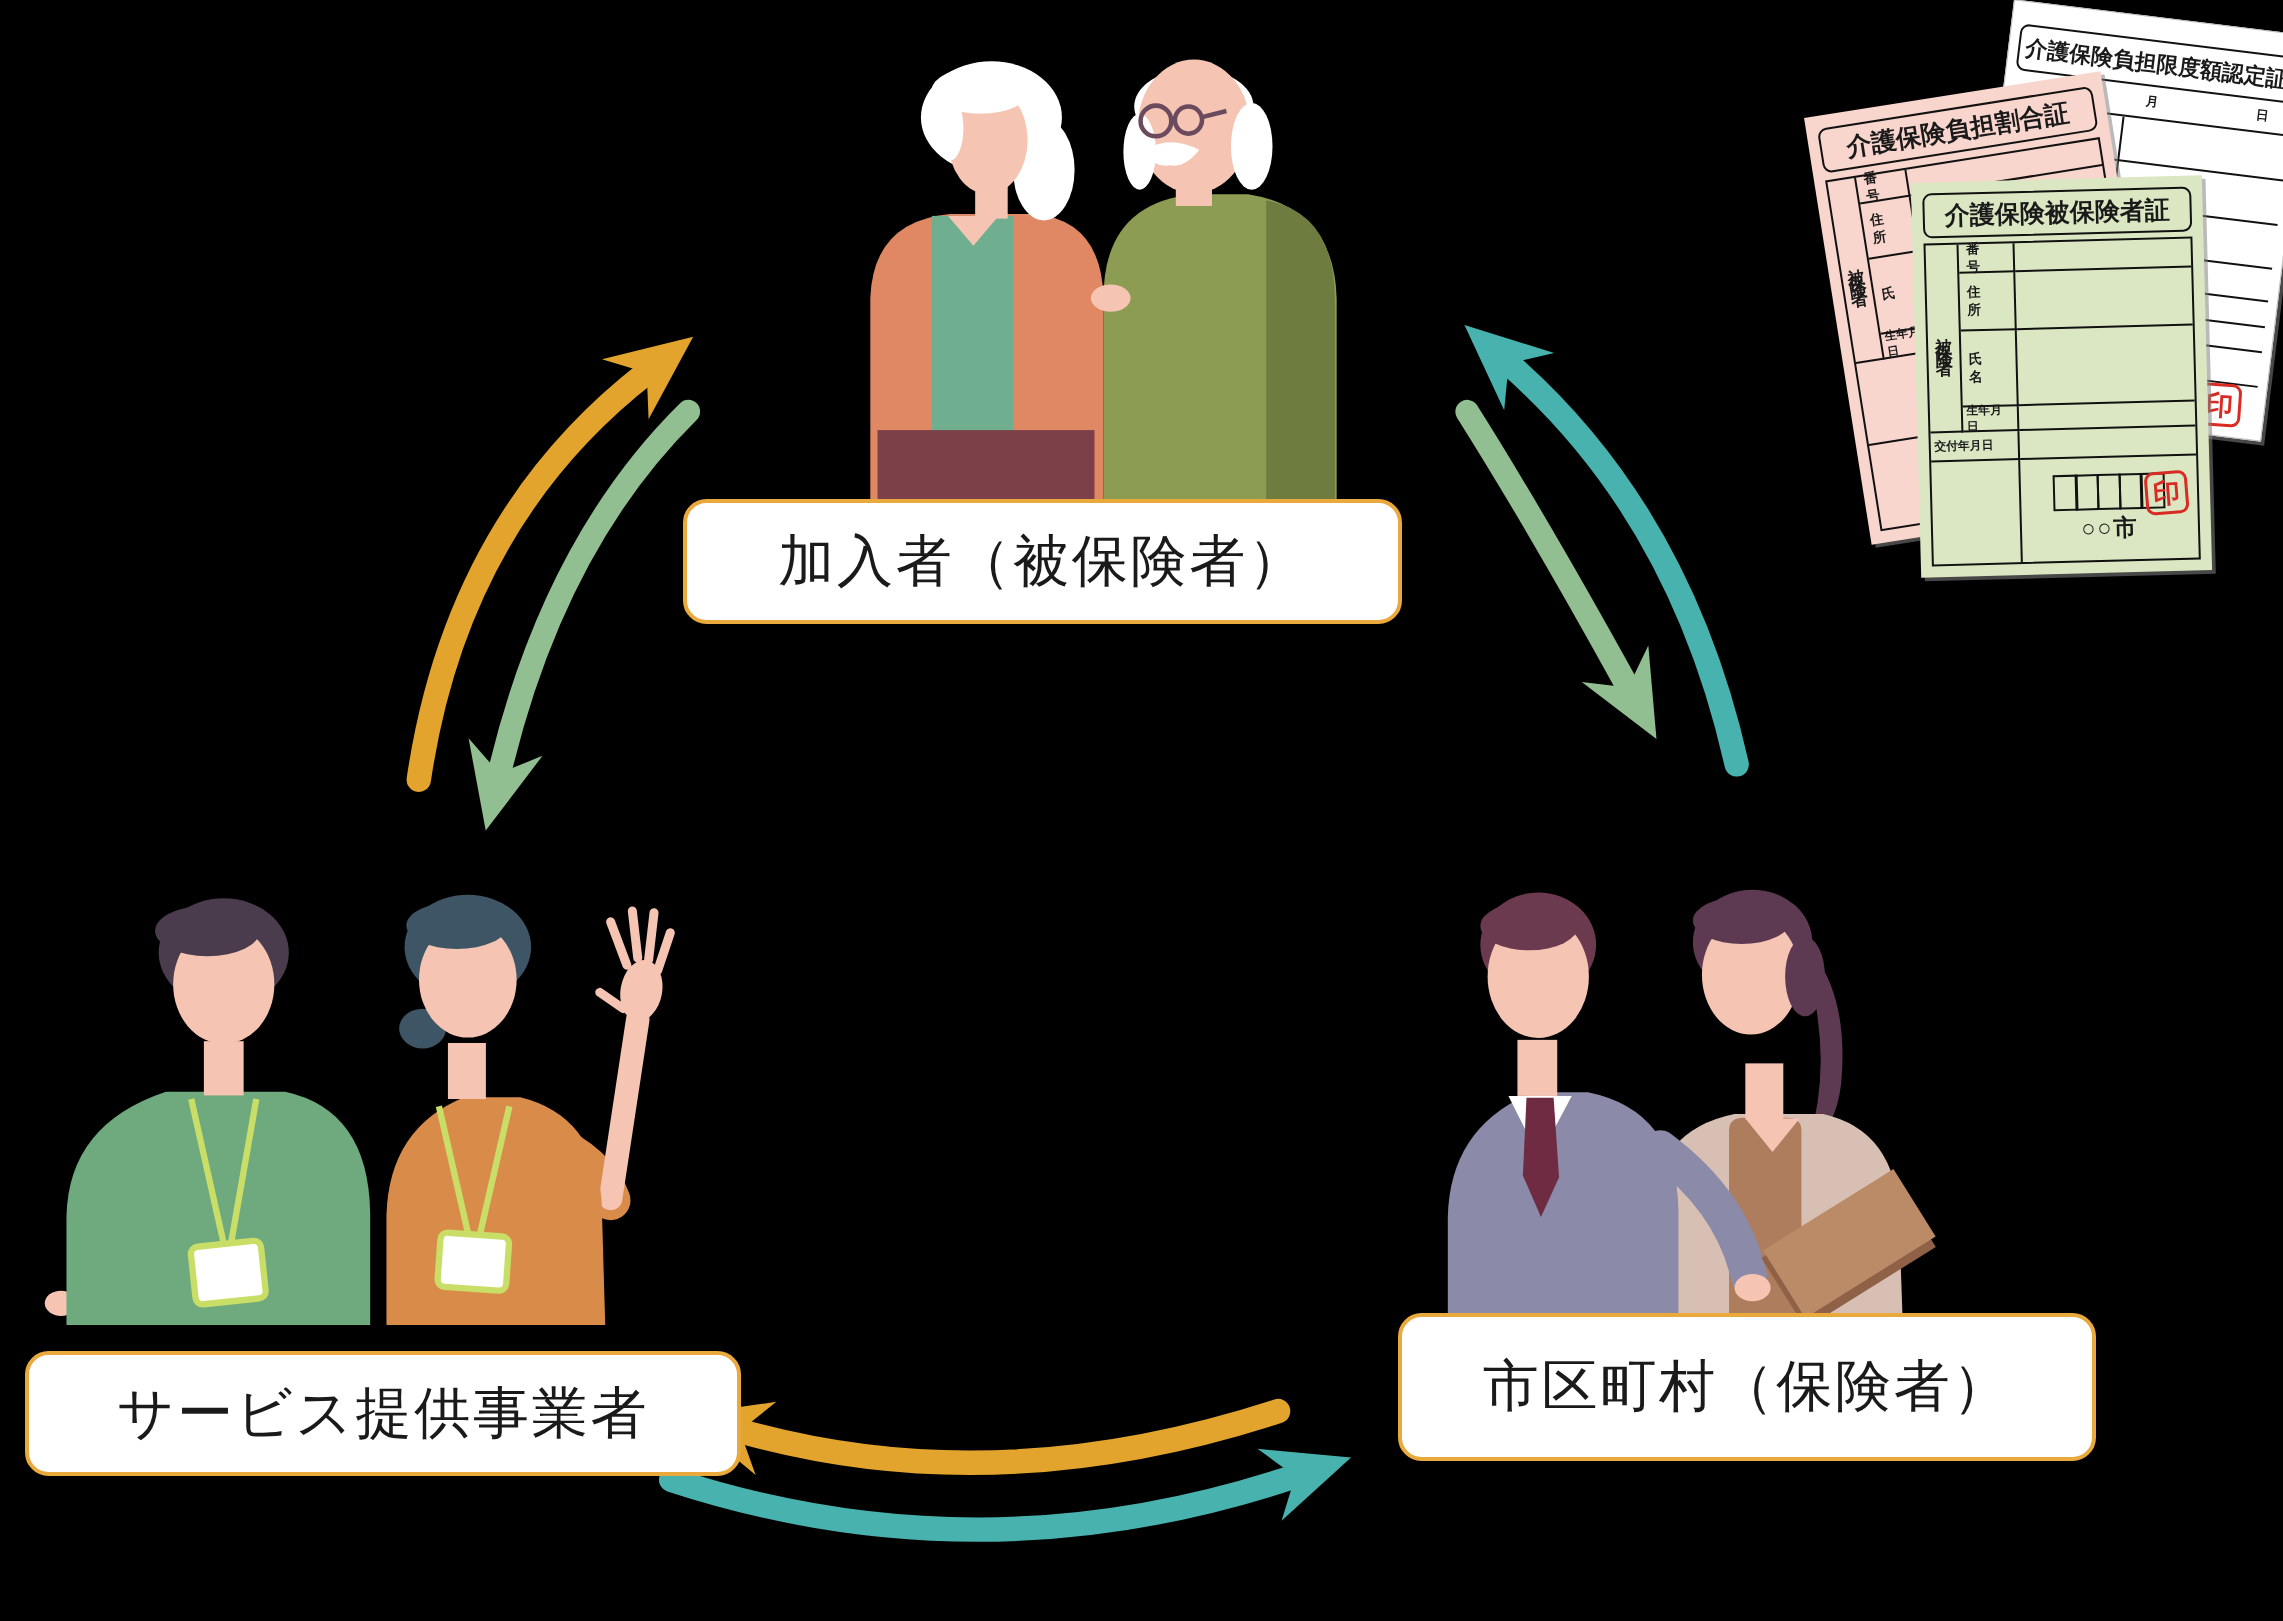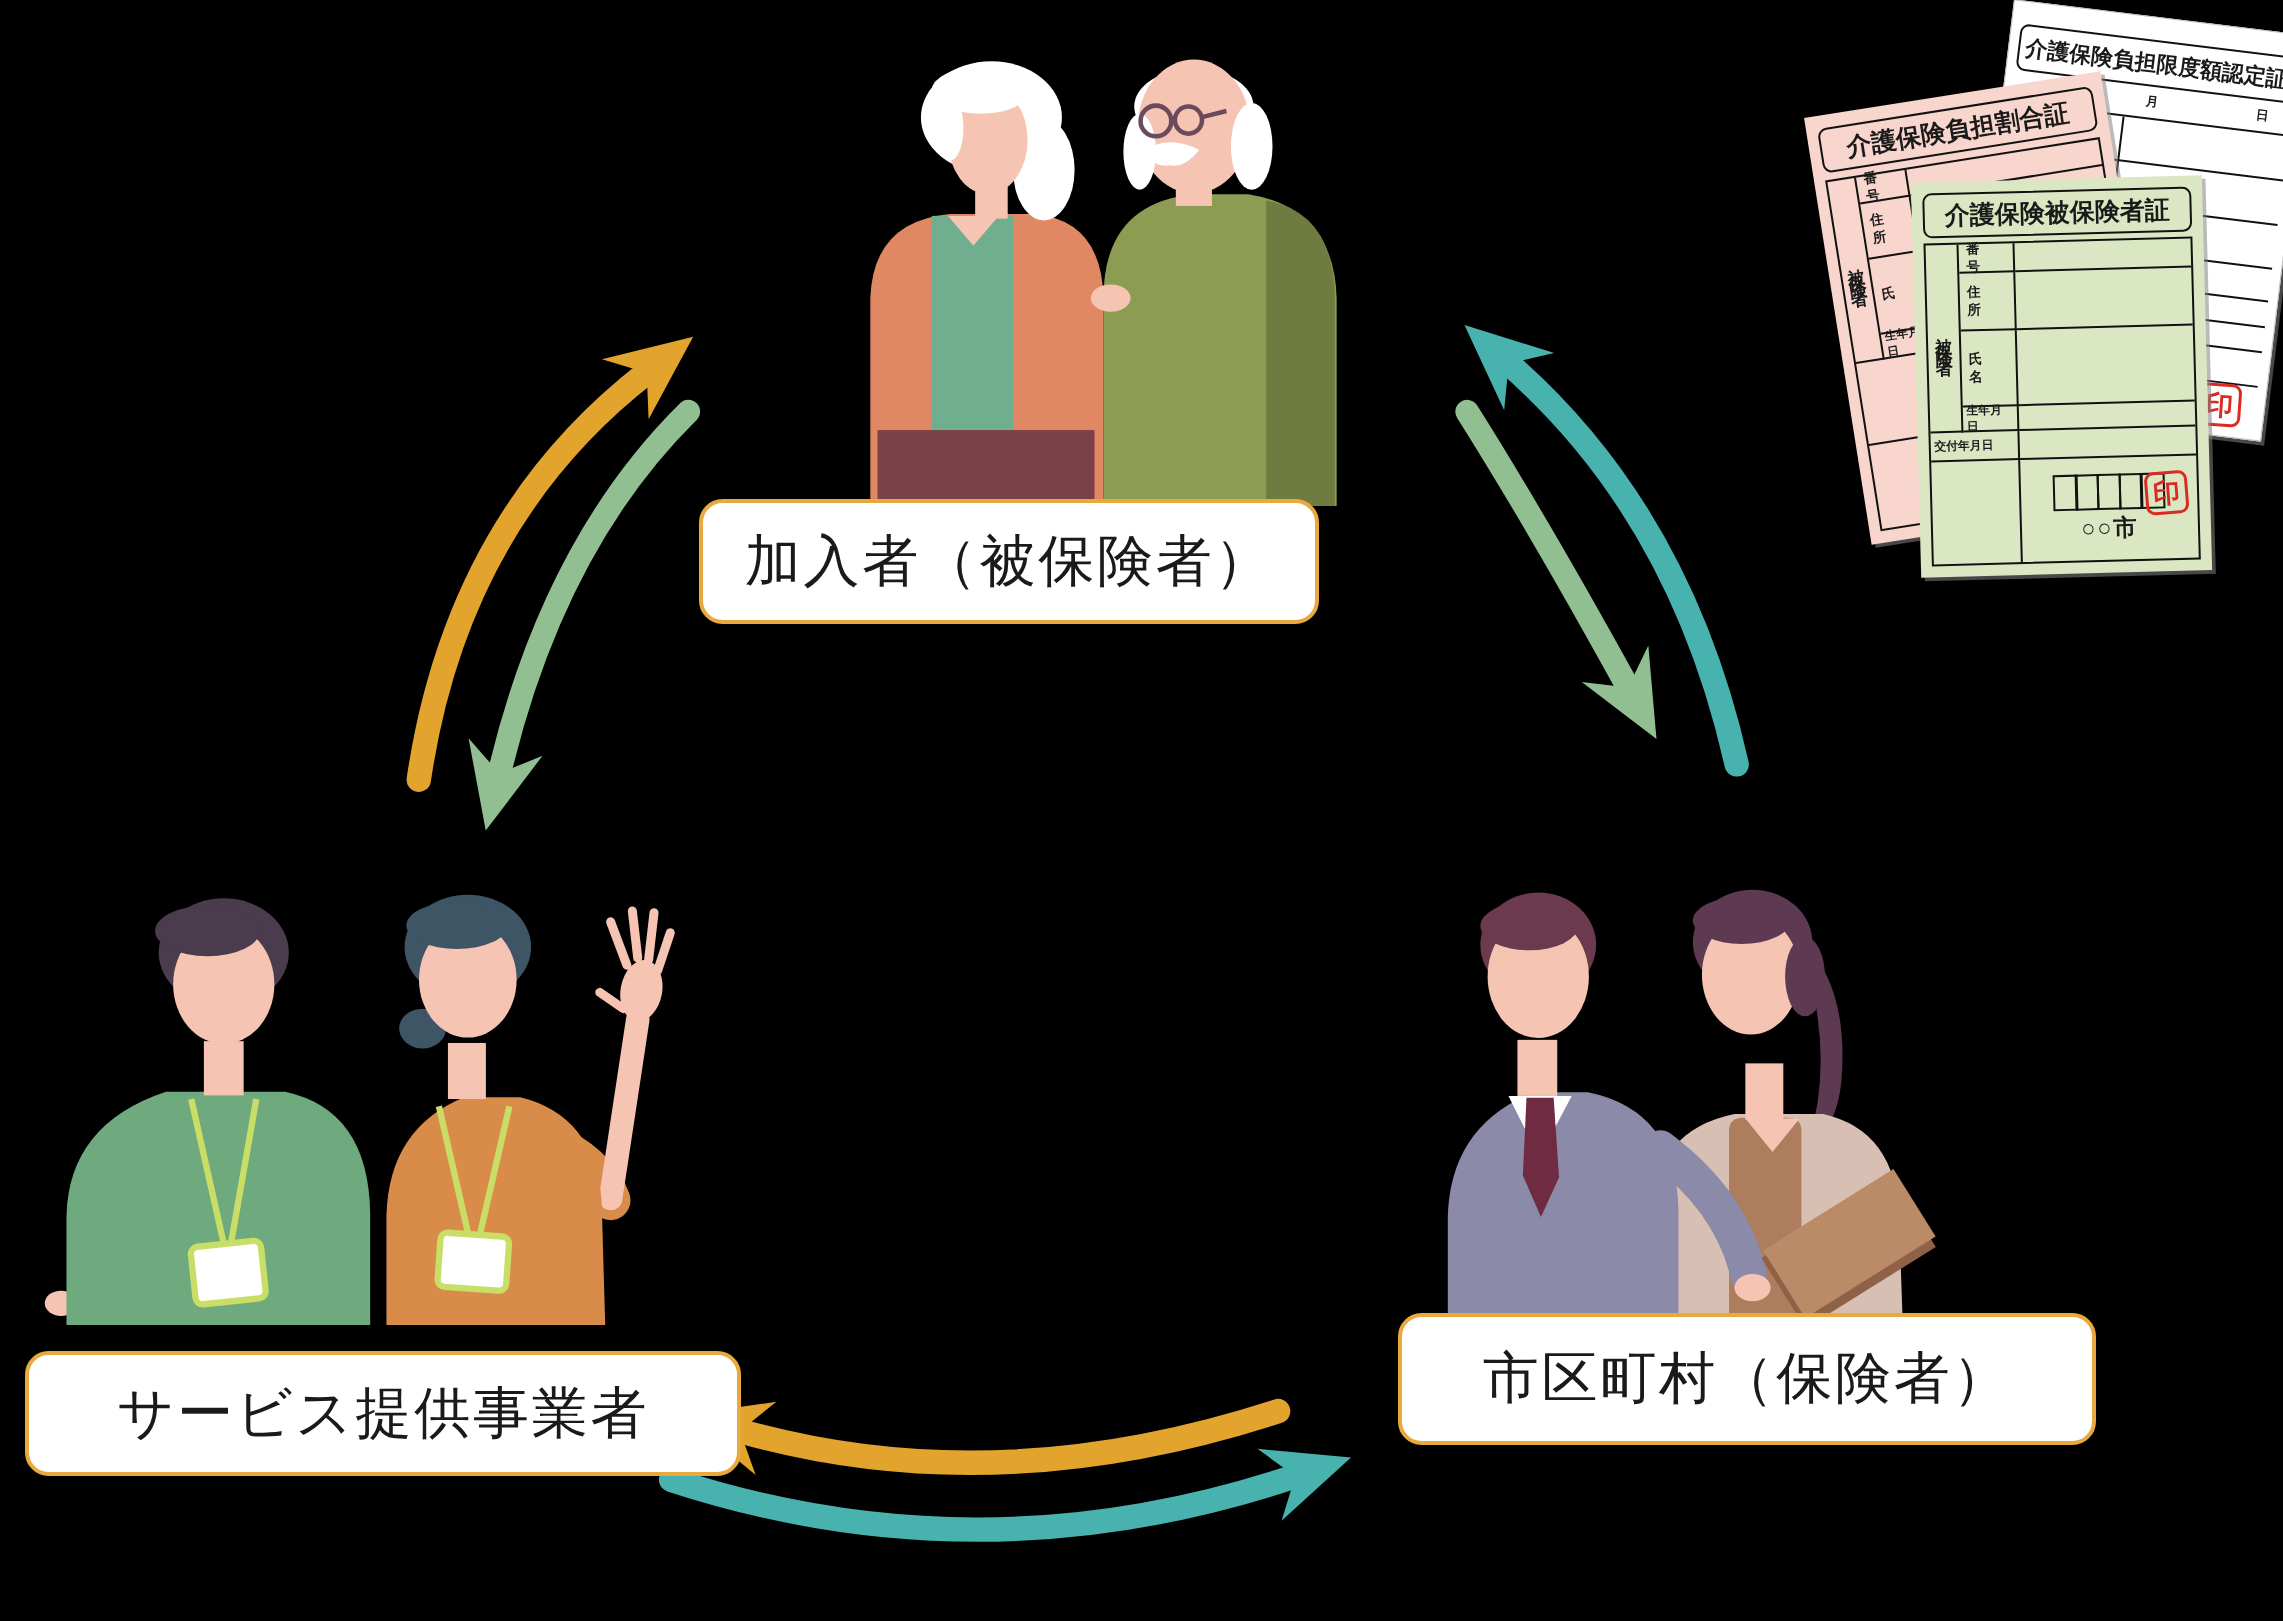--- a/index.html
+++ b/index.html
@@ -231,24 +231,24 @@
             <div class="bx"></div>
         </div>
         <div class="citytxt">○○市</div>
         <div class="seal" style="right:9px;top:14.5px;">
           <span>印</span>
         </div>
       </div>
     </div>
   </div>
 
-  <div class="label-box" style="left:699px;top:499px;width:620px;height:125px;align-items:center;">
+  <div class="label-box" style="left:683px;top:499px;width:719px;height:125px;align-items:center;">
     <span>加入者（被保険者）</span>
   </div>
   <div class="label-box" style="left:25px;top:1323px;width:716px;height:125px;margin-top:28px;">
     <span>サービス提供事業者</span>
   </div>
-  <div class="label-box" style="left:1398px;top:1313px;width:698px;height:132px;">
+  <div class="label-box" style="left:1398px;top:1313px;width:698px;height:148px;">
     <span>市区町村（保険者）</span>
   </div>
 
 </div>
 
 
 </body></html>

